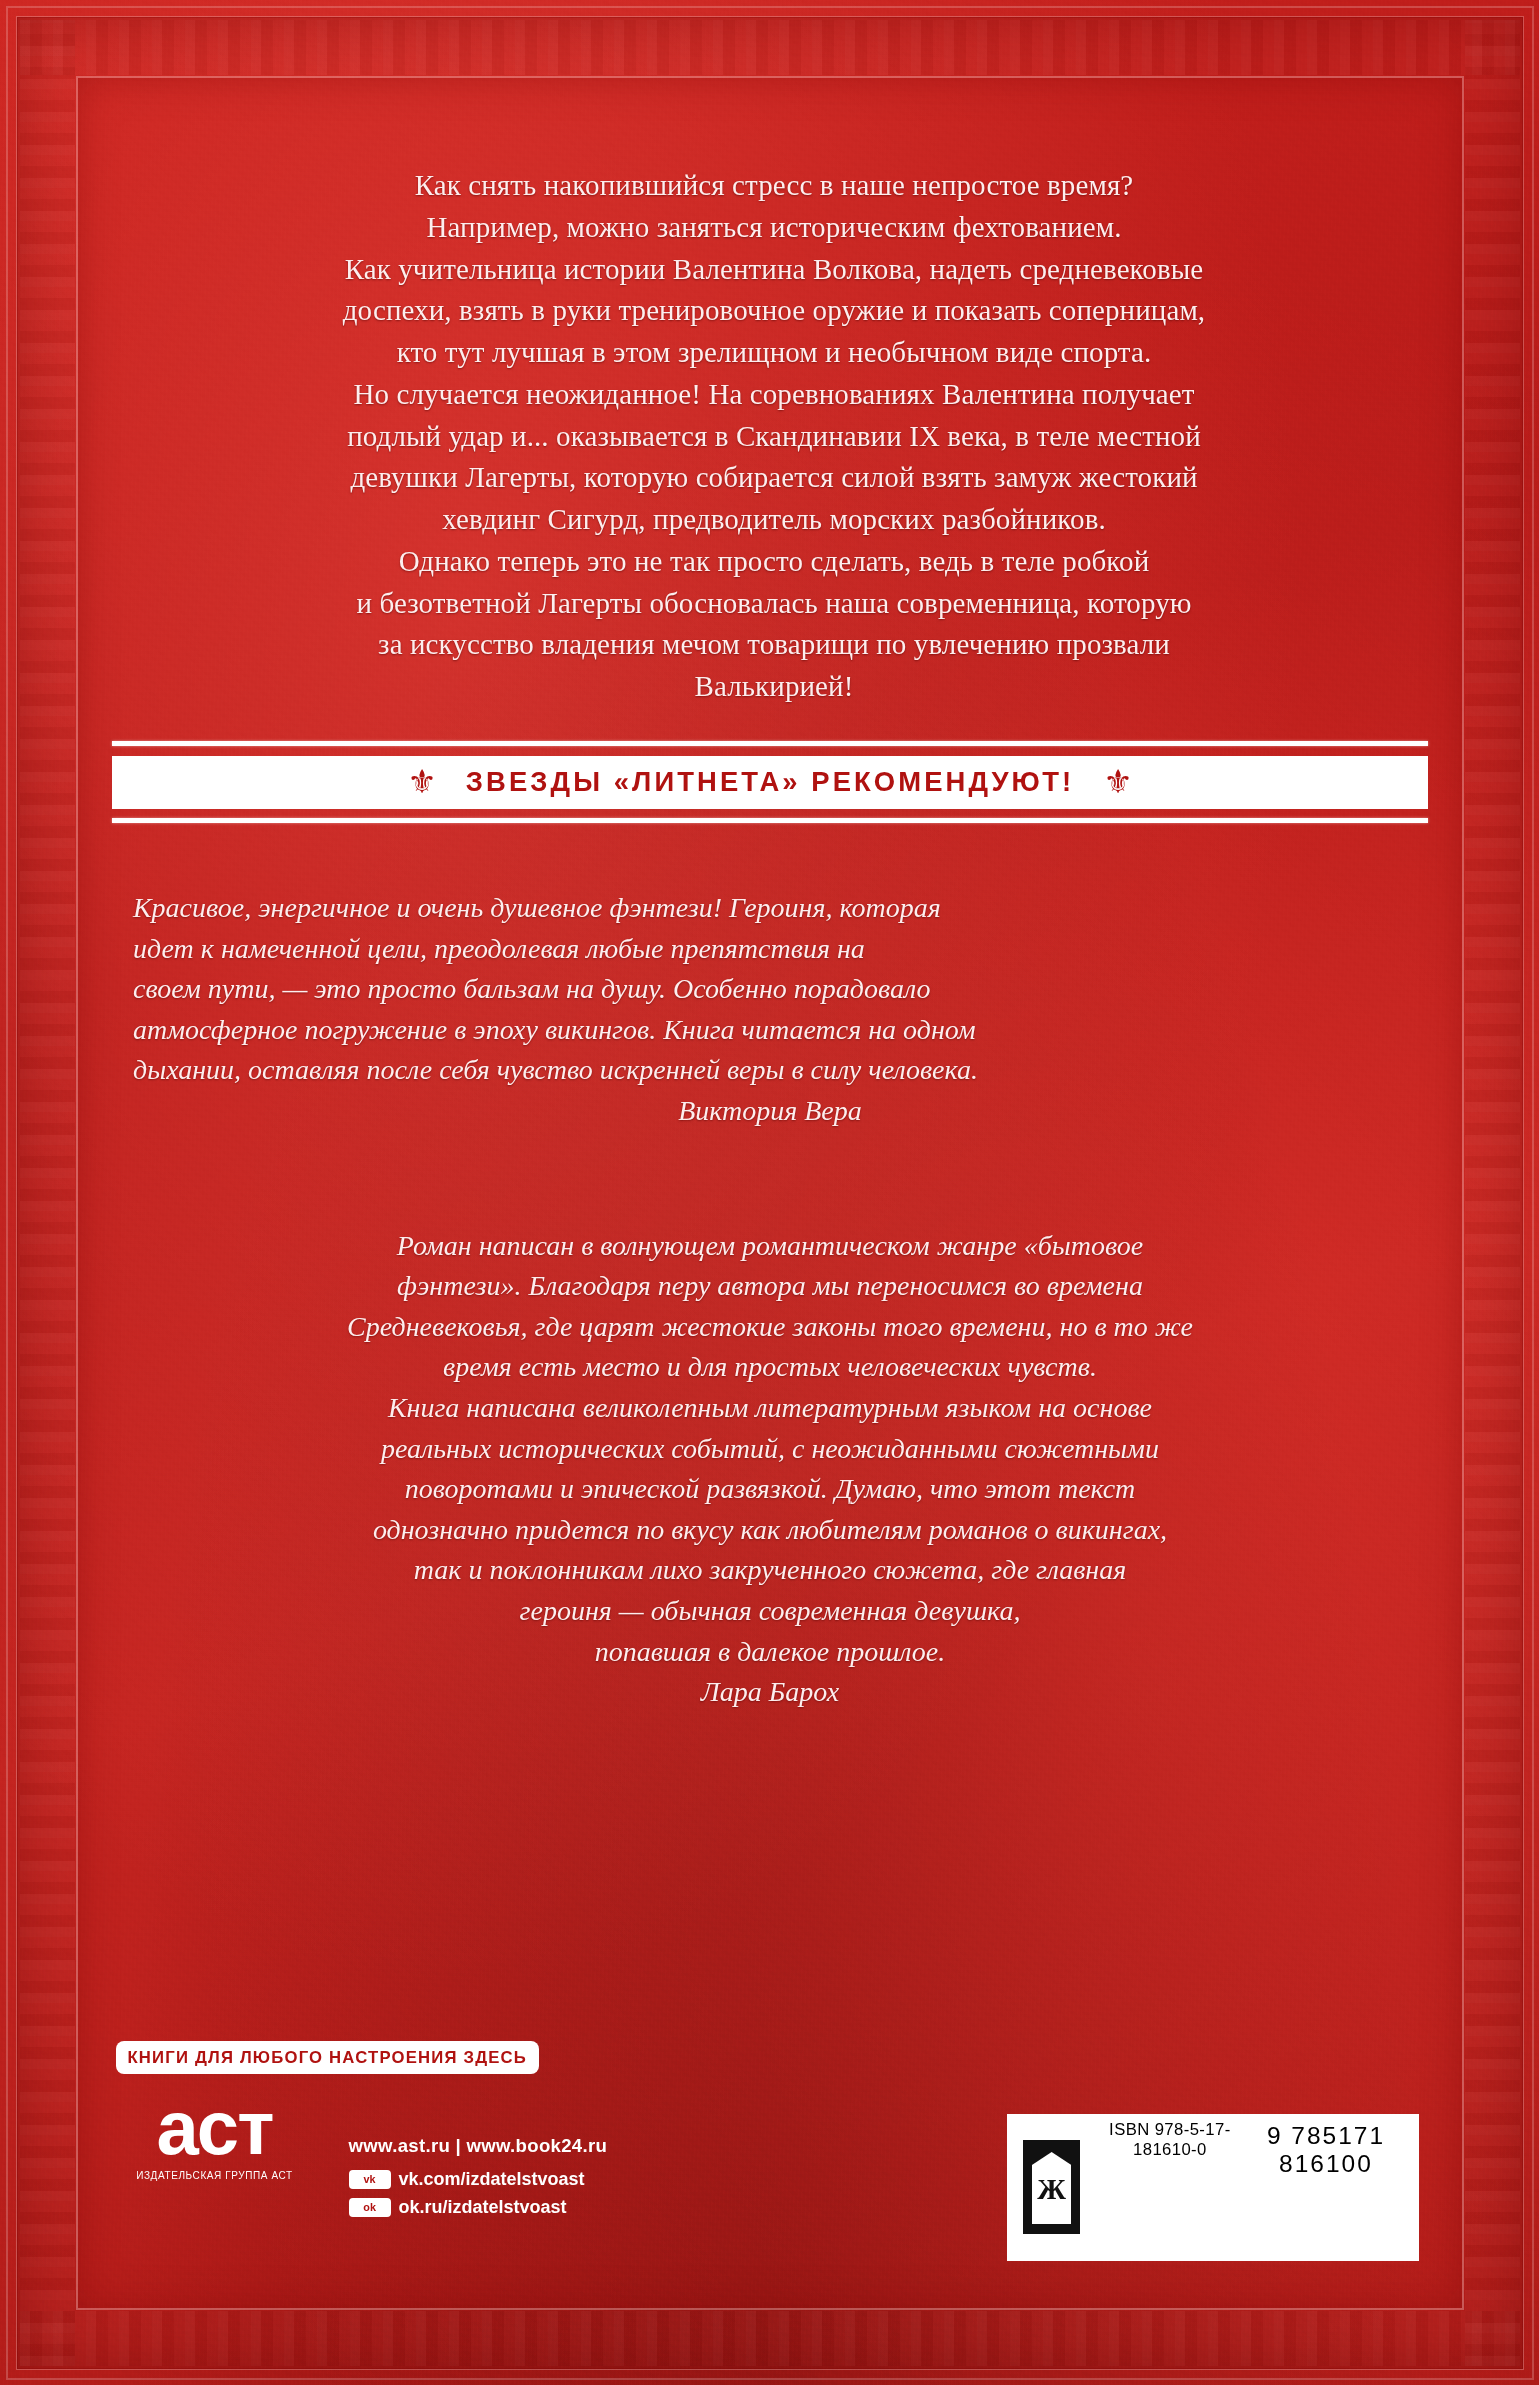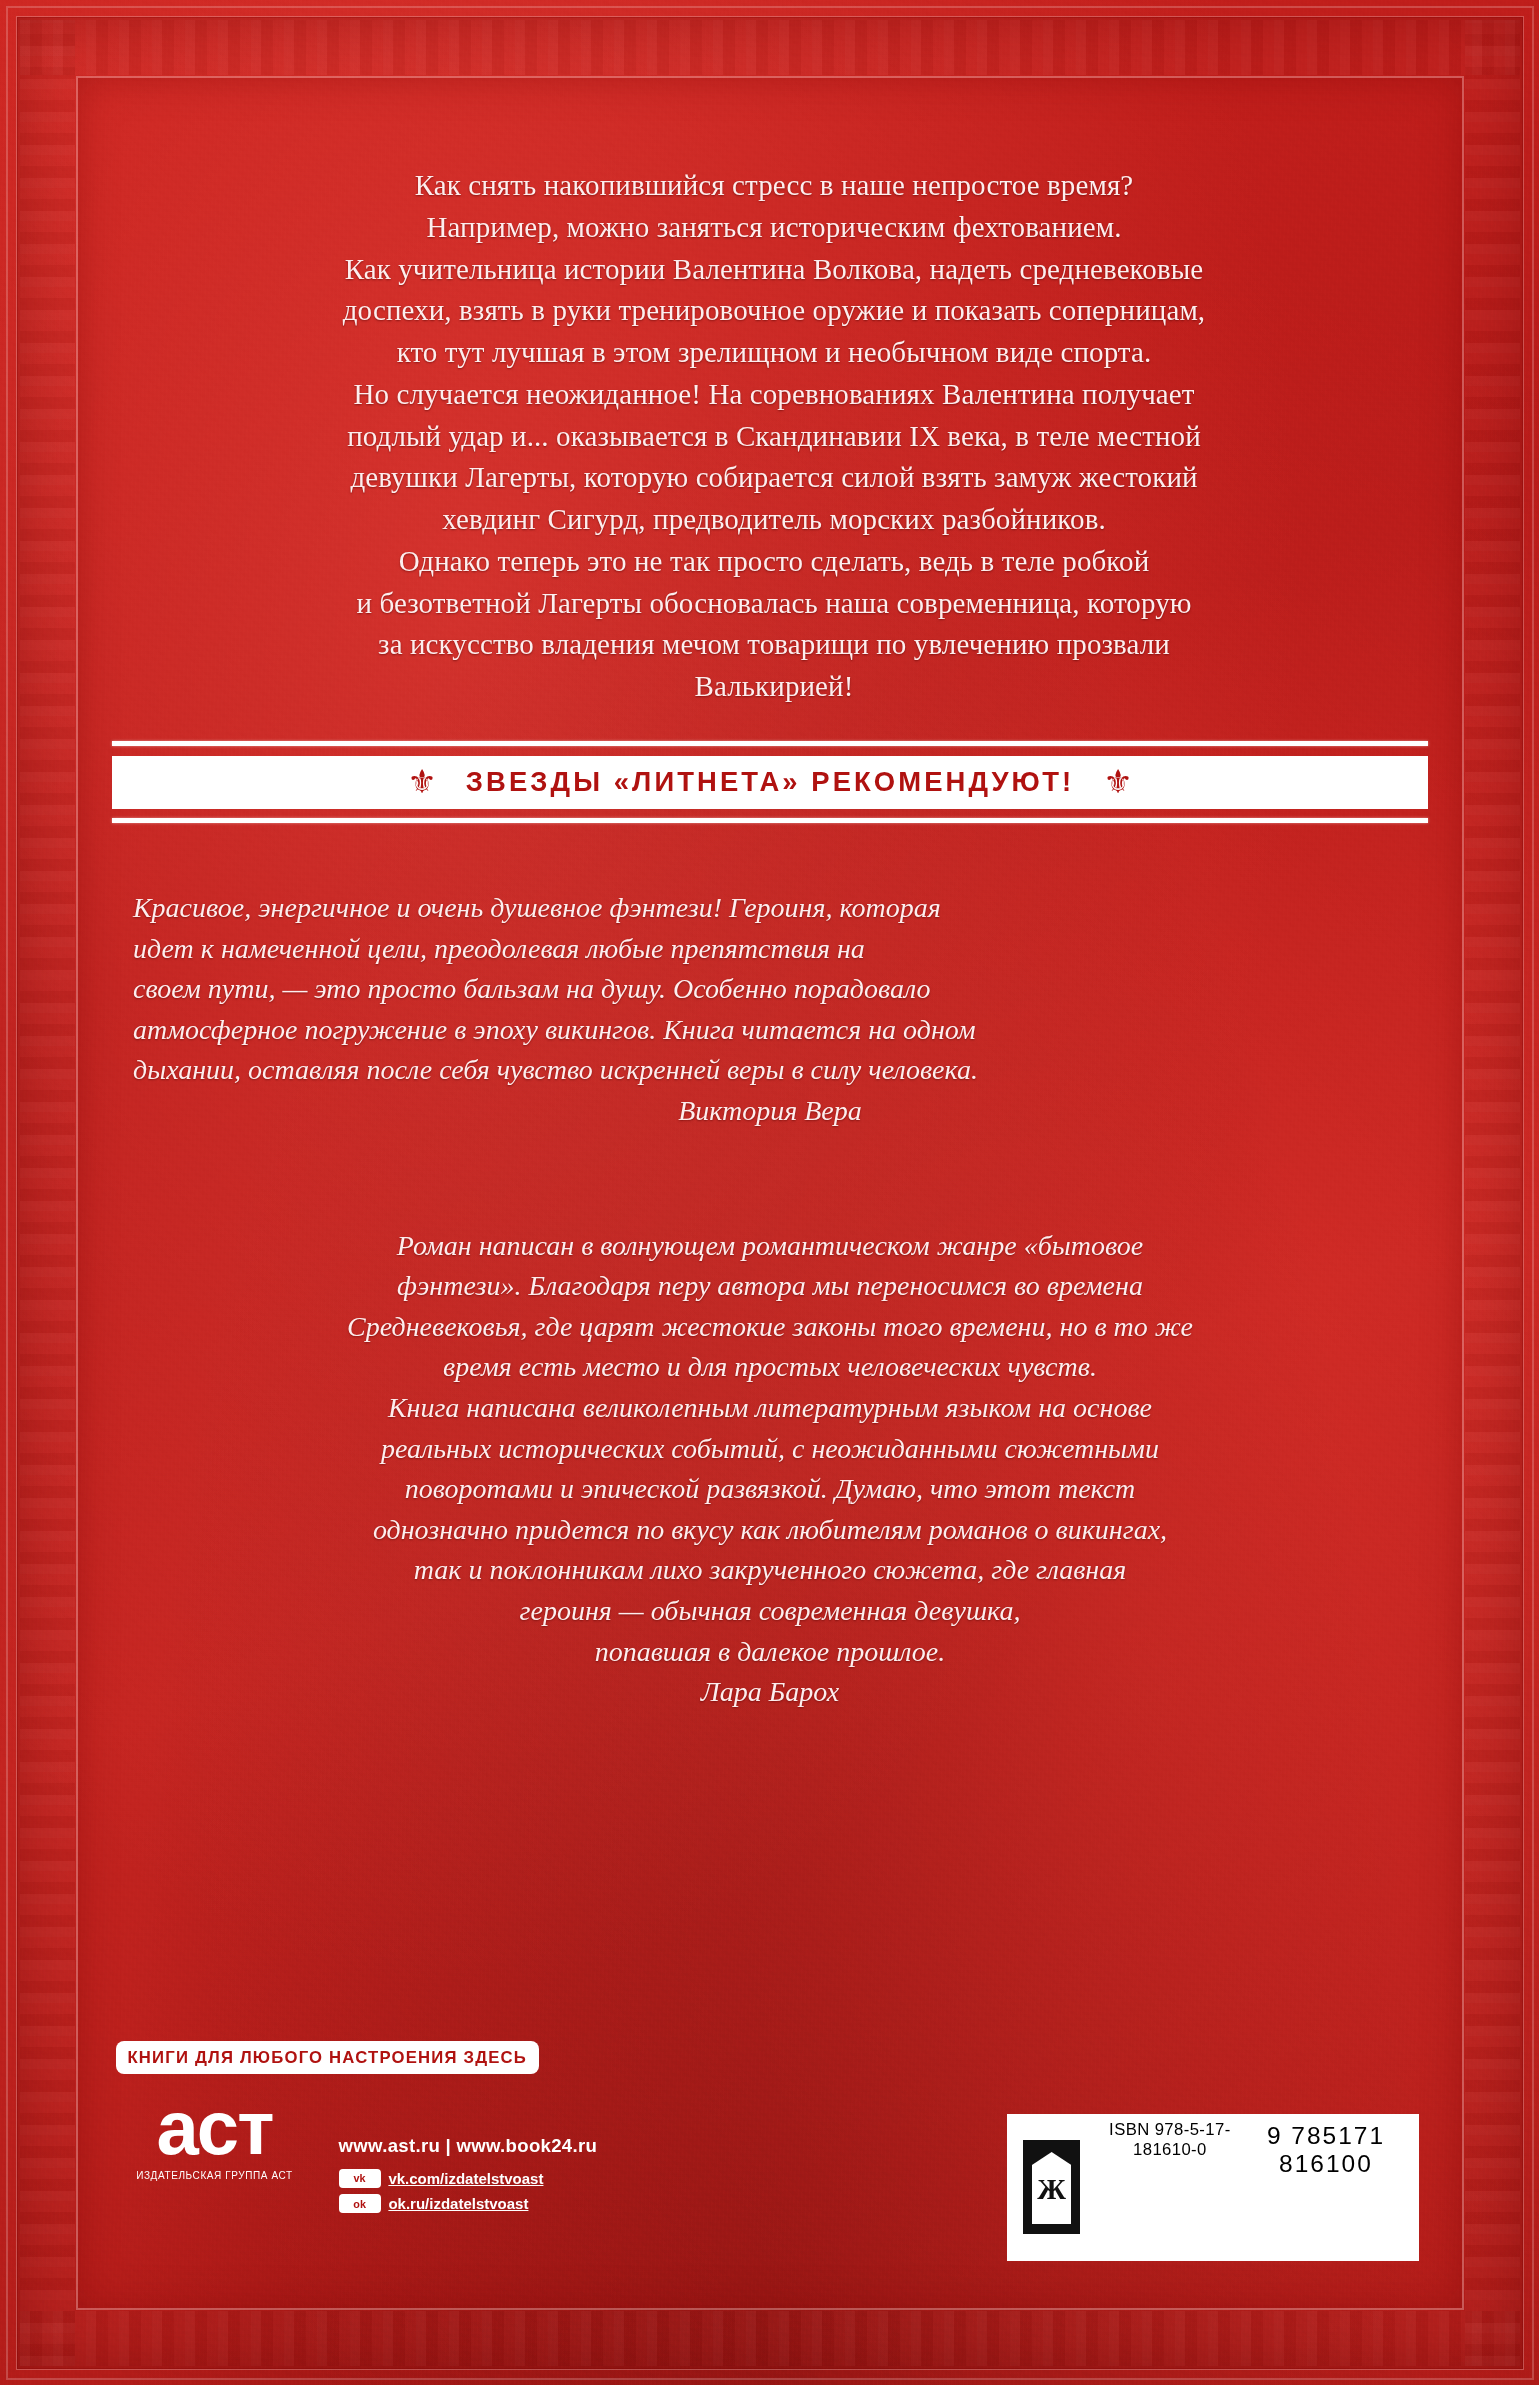--- a/index.html
+++ b/index.html
@@ -209,21 +209,21 @@
   .logo-caption {
     font-family: "Liberation Sans", sans-serif;
     font-size: 10px;
     letter-spacing: 0.6px;
     margin-top: 5.9px;
     white-space: nowrap;
   }
   .links {
     position: absolute;
     top: 94px;
-    left: 223px;
+    left: 233px;
     color: #ffffff;
     font-family: "Liberation Sans", sans-serif;
     text-align: center;
   }
   .links .site {
     font-weight: bold;
     font-size: 18.6px;
     letter-spacing: 0.3px;
     margin-bottom: 11.8px;
   }
@@ -239,23 +239,22 @@
     background: #ffffff;
     color: #b01210;
     font-size: 10.8px;
     font-weight: bold;
     display: flex;
     align-items: center;
     justify-content: center;
     font-family: "Liberation Sans", sans-serif;
   }
   .social-text {
-    font-size: 15px;
-    font-weight: bold;
-    text-decoration: underline;
+    font-size: 18px;
+    font-weight: bold;
   }
 
   
   .isbn-block {
     position: absolute;
     right: 13.7px;
     bottom: 25.5px;
     width: 412px;
     height: 147px;
     background: #ffffff;

